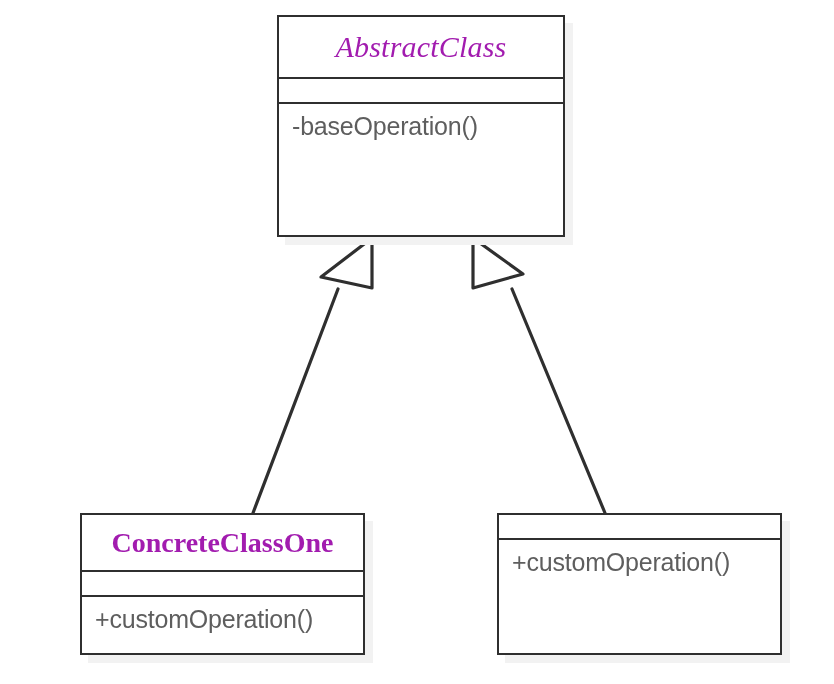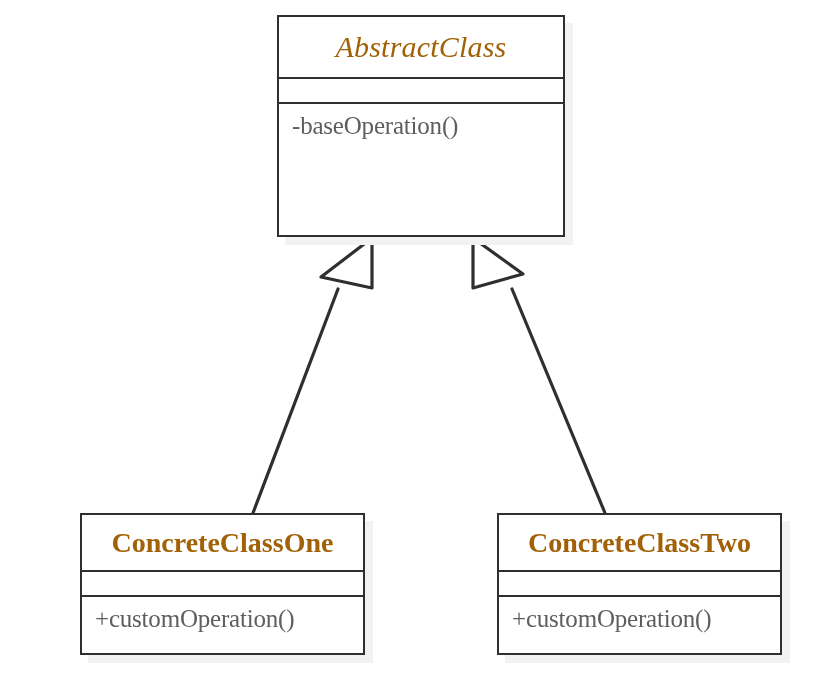--- a/index.html
+++ b/index.html
@@ -58,38 +58,38 @@
   }
 
   .class-ops-compartment {
     box-sizing: border-box;
     background: #ffffff;
     padding: 5px 13px 6px 13px;
   }
 
   .class-name {
     font-family: "Liberation Serif", "DejaVu Serif", serif;
-    color: #a16207;
+    color: #a21caf;
     white-space: nowrap;
   }
   .class-name.abstract {
     font-style: italic;
     font-weight: 400;
     font-size: 30px;
     letter-spacing: 0.2px;
   }
   .class-name.concrete {
     font-style: normal;
     font-weight: 700;
     font-size: 28px;
     letter-spacing: 0px;
   }
 
   .op-item {
-    font-family: Liberation Serif, serif;
+    font-family: Liberation Sans, sans-serif;
     font-size: 25px;
     line-height: 34px;
     color: #5e5e5e;
     white-space: nowrap;
     letter-spacing: -0.2px;
   }
 
   
   #abstract-class-box {
     left: 277px;
@@ -152,22 +152,19 @@
     <div class="class-name-compartment">
       <span class="class-name concrete">ConcreteClassOne</span>
     </div>
     <div class="class-attrs-compartment"></div>
     <div class="class-ops-compartment">
       <div class="op-item">+customOperation()</div>
     </div>
   </div>
 
   <div class="uml-class" id="concrete-two-box">
-    <div class="class-name-compartment">
-      <span class="class-name concrete">ConcreteClassTwo</span>
-    </div>
     <div class="class-attrs-compartment"></div>
     <div class="class-ops-compartment">
       <div class="op-item">+customOperation()</div>
     </div>
   </div>
 
 </div>
 
 </body></html>

